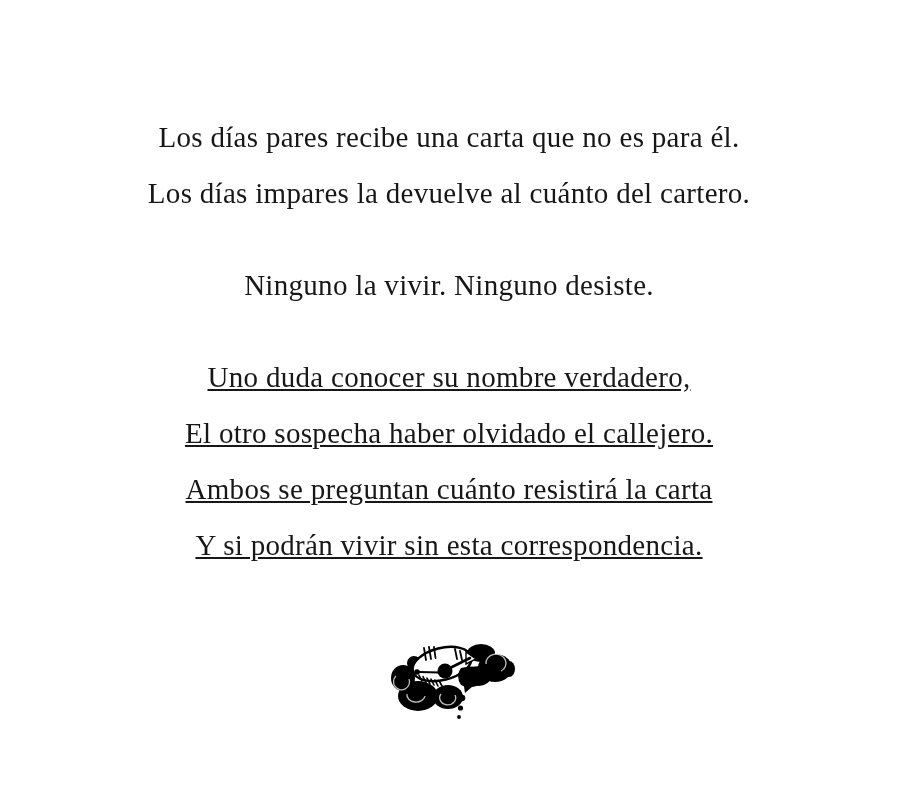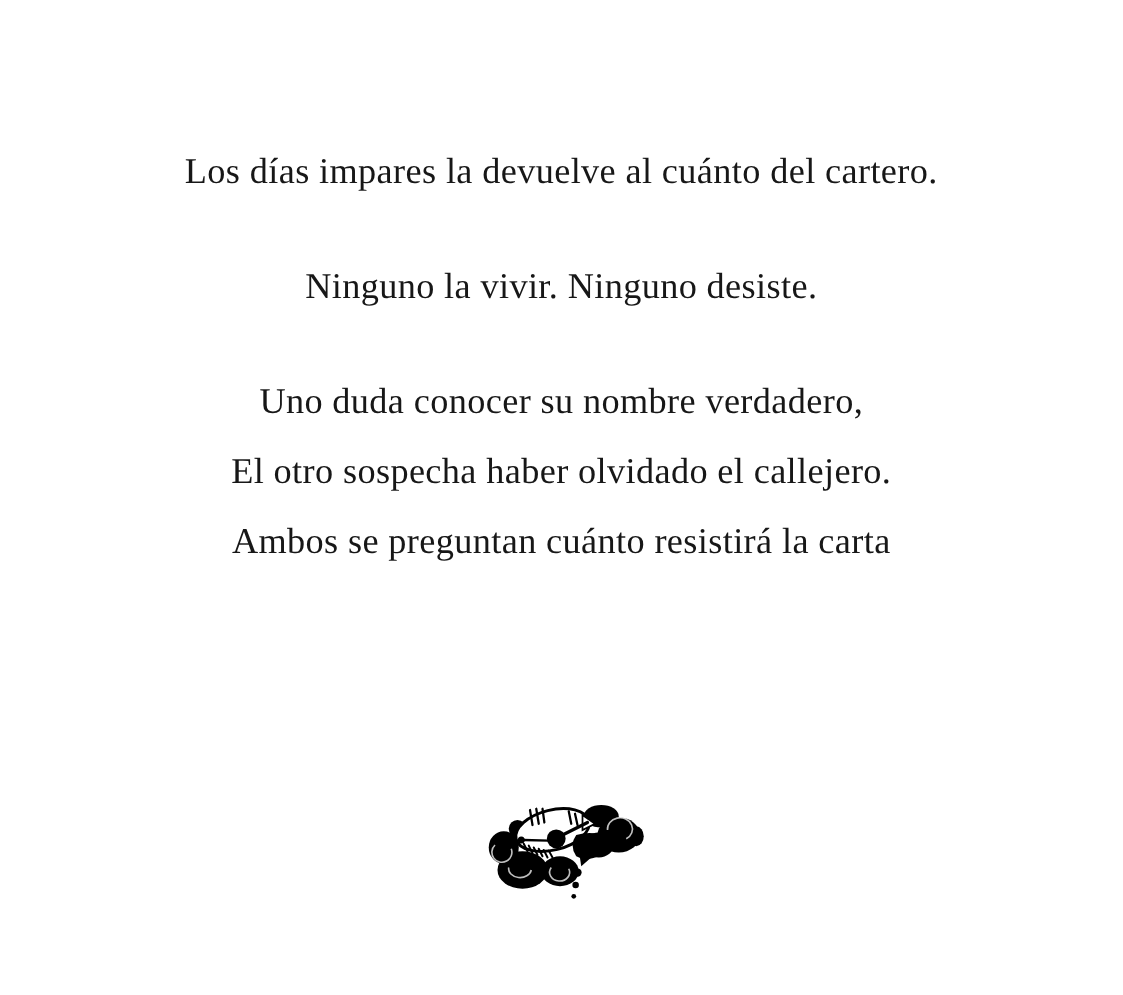--- a/index.html
+++ b/index.html
@@ -21,20 +21,21 @@
     left: 0;
     width: 100%;
     text-align: center;
     color: #171717;
   }
   .stanza {
     margin: 0 0 36px 0;
   }
   .stanza:last-child {
     margin-bottom: 0;
+    text-decoration: underline;
   }
   .poem-line {
     font-size: 29px;
     line-height: 56px;
     white-space: nowrap;
     letter-spacing: 0.3px;
   }
   .illustration {
     position: absolute;
     left: 383px;
@@ -43,29 +44,31 @@
     height: 85px;
   }
 </style>
 </head>
 <body>
 
 <div class="page">
 
   <div class="poem">
     <div class="stanza">
+      <div class="poem-line">Los días pares recibe una carta que no es para él.</div>
       <div class="poem-line">Los días impares la devuelve al cuánto del cartero.</div>
     </div>
     <div class="stanza">
       <div class="poem-line">Ninguno la vivir. Ninguno desiste.</div>
     </div>
     <div class="stanza">
       <div class="poem-line">Uno duda conocer su nombre verdadero,</div>
       <div class="poem-line">El otro sospecha haber olvidado el callejero.</div>
       <div class="poem-line">Ambos se preguntan cuánto resistirá la carta</div>
+      <div class="poem-line">Y si podrán vivir sin esta correspondencia.</div>
     </div>
   </div>
 
   <div class="illustration">
     <svg width="140" height="85" viewBox="0 0 140 85" xmlns="http://www.w3.org/2000/svg">
 
       <g fill="#000000">
         <ellipse cx="20" cy="40" rx="12" ry="13"></ellipse>
         <ellipse cx="31" cy="25" rx="7" ry="7"></ellipse>
         <ellipse cx="35" cy="58" rx="20" ry="15"></ellipse>

